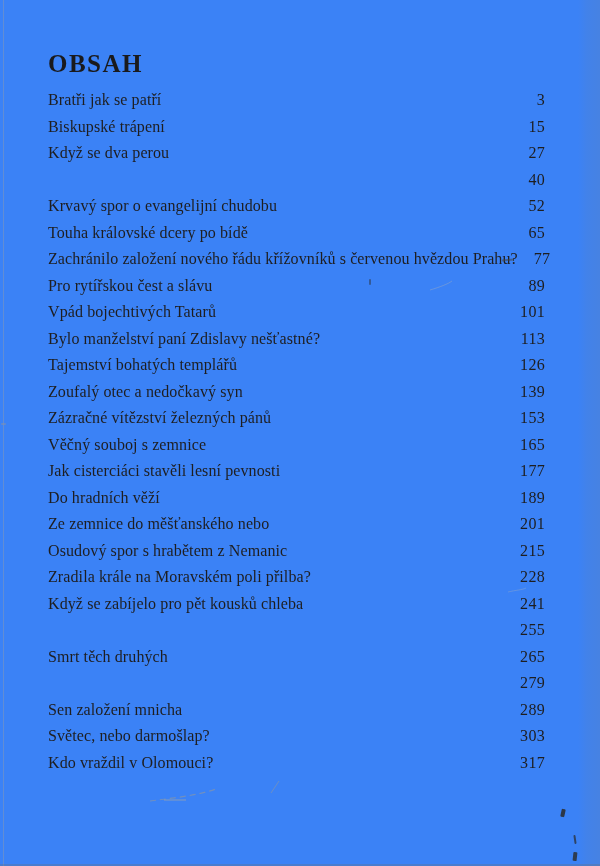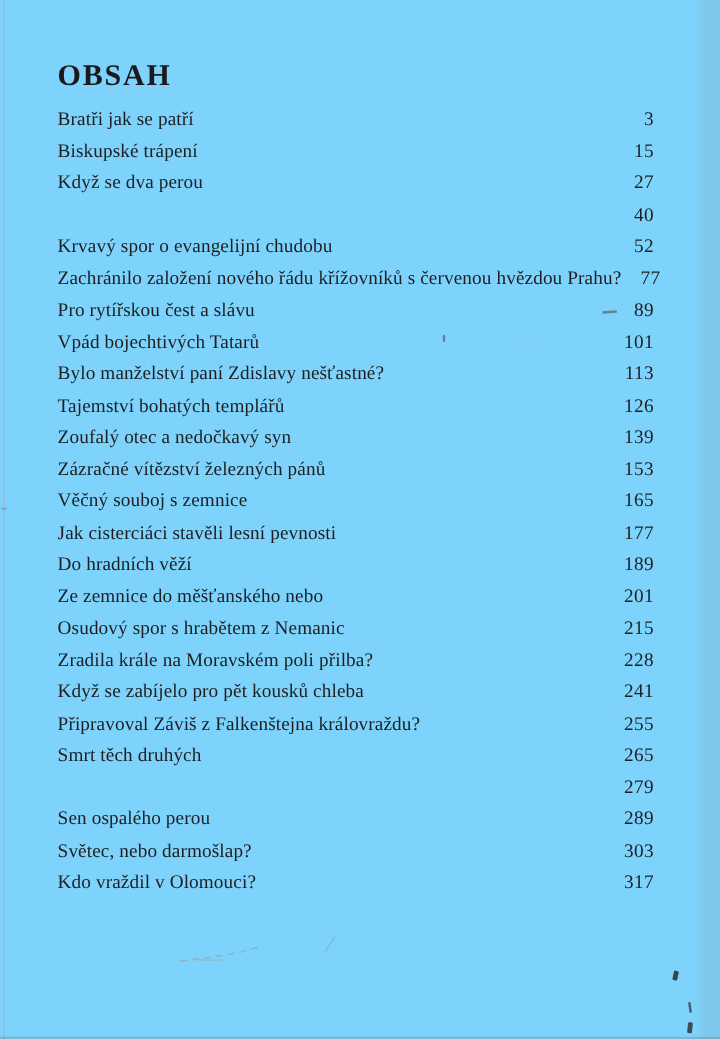--- a/index.html
+++ b/index.html
@@ -4,21 +4,21 @@
 <style>
   html, body {
     margin: 0;
     padding: 0;
     background: #e8e8e6;
   }
   .scan-page {
     position: relative;
     width: 600px;
     height: 866px;
-    background: #7dd3fc;
+    background: #3b82f6;
     overflow: hidden;
     font-family: "Liberation Serif", "DejaVu Serif", serif;
     color: #1e1e20;
   }
   
   .edge-line-left {
     position: absolute;
     left: 3px; top: 0;
     width: 1px; height: 100%;
     background: rgba(160,160,158,0.38);
@@ -116,20 +116,24 @@
         <span class="toc-entry-page">27</span>
       </div>
       <div class="toc-row">
         <span class="toc-entry-page">40</span>
       </div>
       <div class="toc-row">
         <span class="toc-entry-title">Krvavý spor o evangelijní chudobu</span>
         <span class="toc-entry-page">52</span>
       </div>
       <div class="toc-row">
+        <span class="toc-entry-title">Touha královské dcery po bídě</span>
+        <span class="toc-entry-page">65</span>
+      </div>
+      <div class="toc-row">
         <span class="toc-entry-title">Zachránilo založení nového řádu křížovníků s červenou hvězdou Prahu?</span>
         <span class="toc-entry-page">77</span>
       </div>
       <div class="toc-row">
         <span class="toc-entry-title">Pro rytířskou čest a slávu</span>
         <span class="toc-entry-page">89</span>
       </div>
       <div class="toc-row">
         <span class="toc-entry-title">Vpád bojechtivých Tatarů</span>
         <span class="toc-entry-page">101</span>
@@ -172,32 +176,31 @@
       </div>
       <div class="toc-row">
         <span class="toc-entry-title">Zradila krále na Moravském poli přilba?</span>
         <span class="toc-entry-page">228</span>
       </div>
       <div class="toc-row">
         <span class="toc-entry-title">Když se zabíjelo pro pět kousků chleba</span>
         <span class="toc-entry-page">241</span>
       </div>
       <div class="toc-row">
-        <span class="toc-entry-title">Připravoval Záviš z Falkenštejna královraždu?</span>
         <span class="toc-entry-page">255</span>
       </div>
       <div class="toc-row">
         <span class="toc-entry-title">Smrt těch druhých</span>
         <span class="toc-entry-page">265</span>
       </div>
       <div class="toc-row">
         <span class="toc-entry-page">279</span>
       </div>
       <div class="toc-row">
-        <span class="toc-entry-title">Sen ospalého perou</span>
+        <span class="toc-entry-title">Sen založení mnicha</span>
         <span class="toc-entry-page">289</span>
       </div>
       <div class="toc-row">
         <span class="toc-entry-title">Světec, nebo darmošlap?</span>
         <span class="toc-entry-page">303</span>
       </div>
       <div class="toc-row">
         <span class="toc-entry-title">Kdo vraždil v Olomouci?</span>
         <span class="toc-entry-page">317</span>
       </div>

